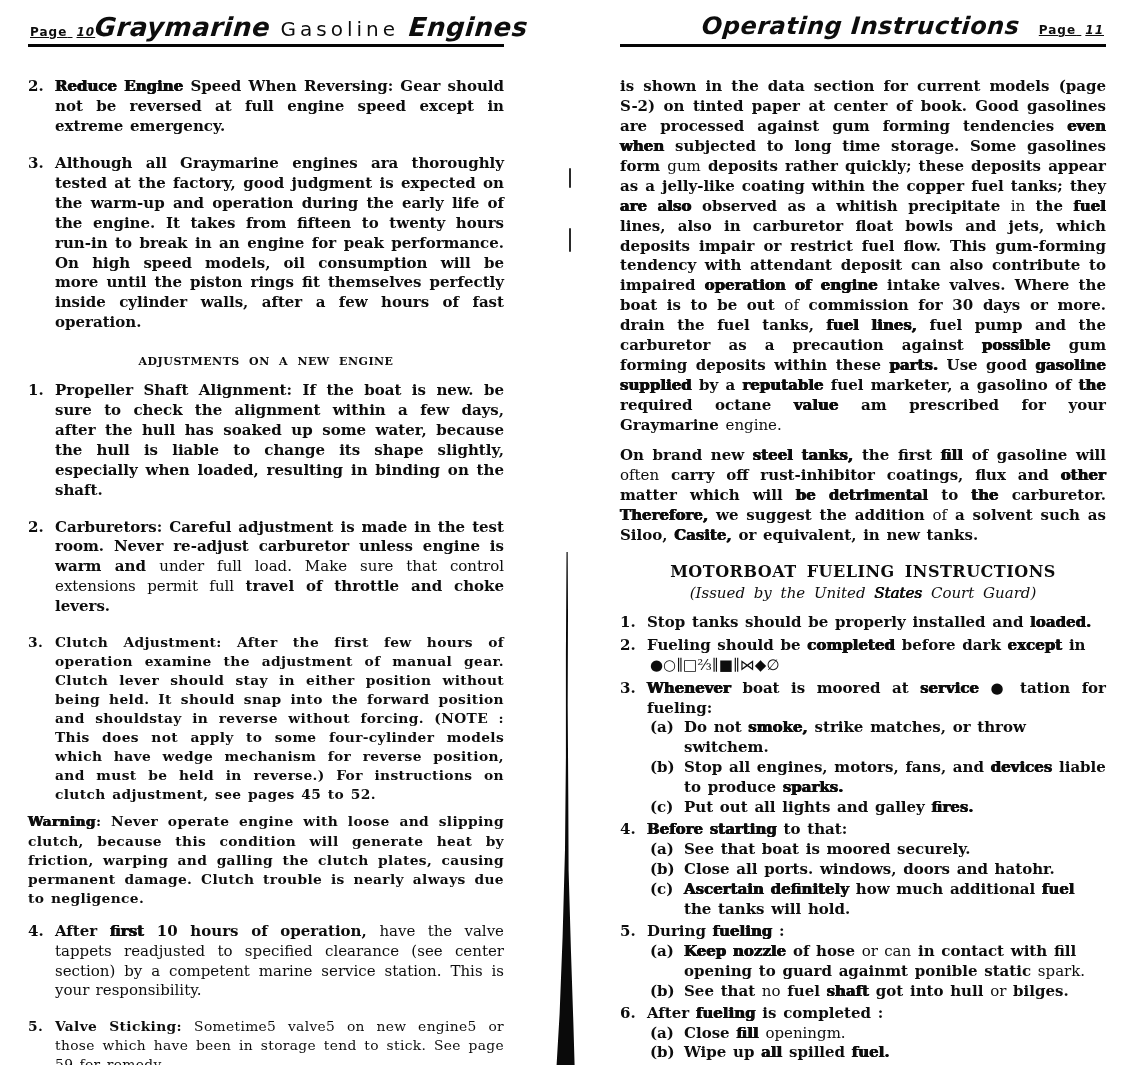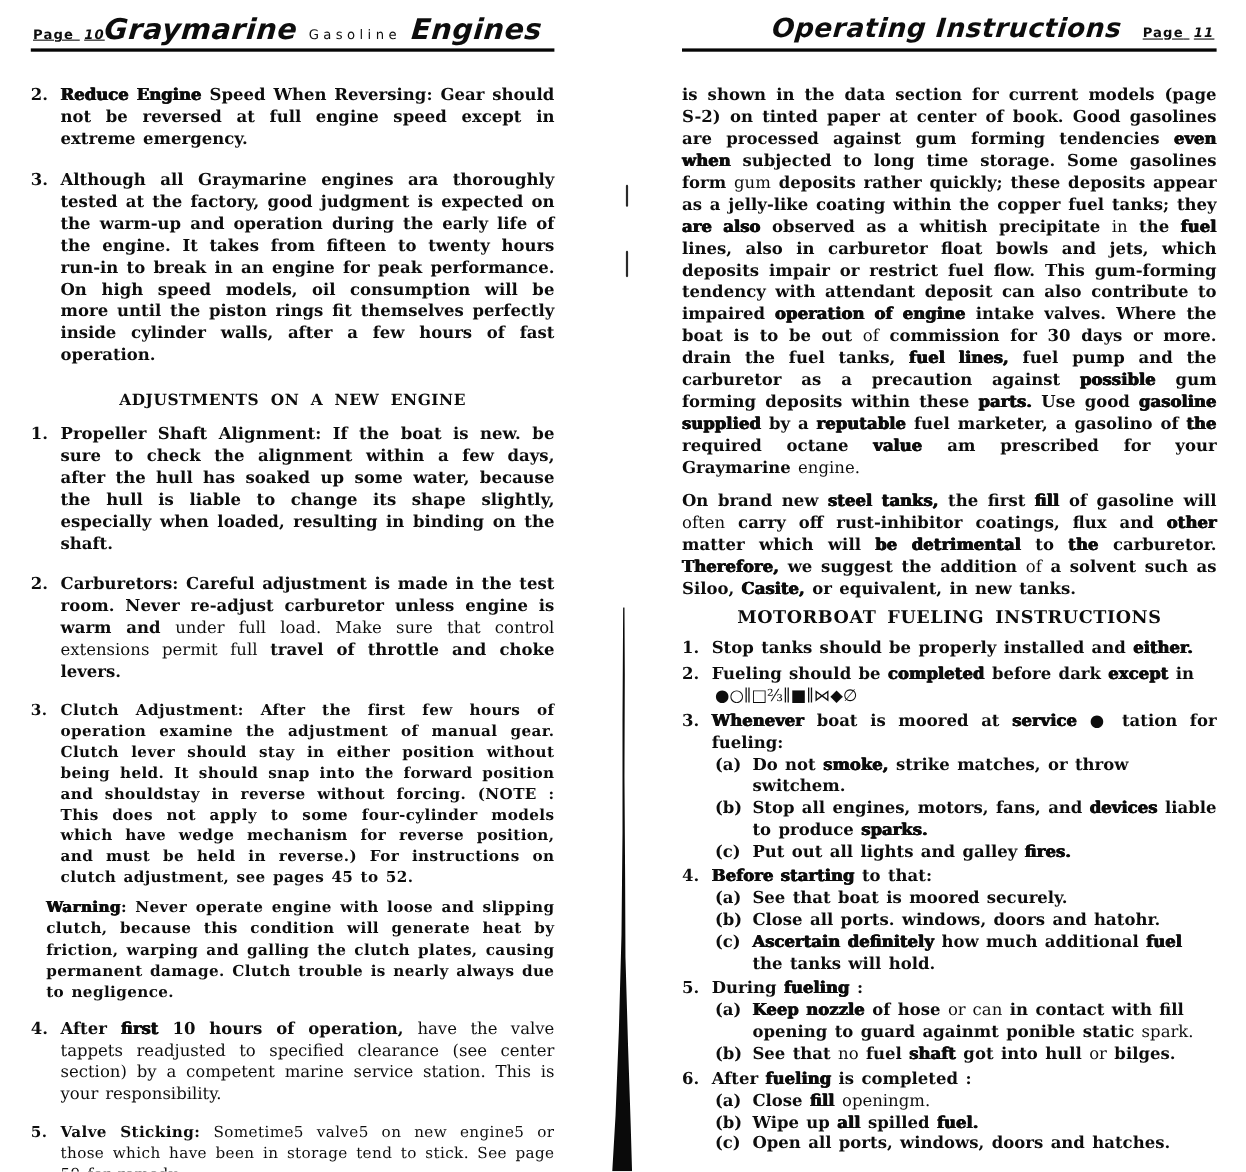--- a/index.html
+++ b/index.html
@@ -28,50 +28,50 @@
   }
   .page-label .num{font-style:italic;margin-left:4px;}
   .brand-group{flex:1;display:flex;justify-content:center;align-items:baseline;gap:10px;white-space:nowrap;}
   .brand-heavy{
     font-family:"DejaVu Sans", sans-serif;
     font-style:italic;font-weight:bold;font-size:26px;
     transform:skewX(-5deg);letter-spacing:0.5px;
   }
   .brand-mid{
     font-family:"DejaVu Sans", sans-serif;
-    font-size:12px;letter-spacing:4px;font-weight:normal;
+    font-size:20px;letter-spacing:4px;font-weight:normal;
   }
   .title-heavy{
     font-family:"DejaVu Sans", sans-serif;
     font-style:italic;font-weight:bold;font-size:24px;
     transform:skewX(-5deg);letter-spacing:0.5px;
   }
   .spacer{flex:0 0 60px;}
 
   
   .page-content{padding-top:30px;font-size:15px;line-height:1.33;font-weight:bold;}
   .para{text-align:justify;word-spacing:1.5px;}
   .heading{
-    text-align:center;font-weight:bold;font-size:14px;
+    text-align:center;font-weight:bold;font-size:11px;
     letter-spacing:0.5px;word-spacing:5px;
   }
   .heading.small{font-size:16px;word-spacing:4px;}
   .subheading{text-align:center;font-style:italic;font-weight:normal;font-size:15px;word-spacing:4px;}
   .li{display:flex;}
   .li > .marker{flex:0 0 27px;font-weight:bold;}
   .li > .item-body{flex:1;text-align:justify;word-spacing:1.5px;}
   .sub{display:flex;margin-left:30px;}
   .sub > .marker{flex:0 0 34px;font-weight:bold;}
   .sub > .item-body{flex:1;text-align:left;word-spacing:1.5px;}
   .sub.nolab{margin-left:30px;}
   .sub.nolab > .marker{flex:0 0 6px;}
   .sm{font-size:13.8px;letter-spacing:0.35px;line-height:1.38;}
   .xb{text-shadow:0.45px 0 currentColor, -0.45px 0 currentColor;}
   .nw{font-weight:normal;margin-top:42px;}
-  .warning-para{margin-left:14px;}
+  .warning-para{}
 
   
   .gutter{
     position:absolute;left:550px;top:552px;width:30px;height:513px;
     background:#0a0a0a;
     clip-path:polygon(55% 0%, 59% 0%, 60% 12%, 59% 30%, 61% 48%, 62% 62%, 70% 78%, 78% 92%, 82% 100%, 22% 100%, 32% 90%, 42% 75%, 50% 58%, 53% 40%, 53% 20%);
   }
   .gutter-dash{position:absolute;background:#2a2a2a;width:2px;border-radius:1px;}
   .gutter-dash.d1{left:569px;top:168px;height:20px;}
   .gutter-dash.d2{left:569px;top:228px;height:24px;}
@@ -135,24 +135,25 @@
         <span class="title-heavy">Operating Instructions</span>
       </span>
       <span class="page-label">
         <span>Page</span>
         <span class="num">11</span>
       </span>
     </div>
     <div class="page-content">
         <div class="para"><span>is shown in the data section for current models (page S-2) on tinted paper at center of book. Good gasolines are processed  against  gum  forming  tendencies  </span><span class="xb">even when</span><span> subjected to long time storage. Some gasolines form </span><span class="nw">gum</span><span> deposits rather quickly; these deposits appear as a jelly-like  coating  within  the  copper  fuel  tanks;  they  </span><span class="xb">are also</span><span> observed as a whitish precipitate </span><span class="nw">in</span><span> the </span><span class="xb">fuel</span><span> lines, also in carburetor float bowls and jets, which deposits impair or restrict  fuel  flow.  This  gum-forming  tendency  with  attendant deposit can also contribute to impaired </span><span class="xb">operation of engine</span><span> intake valves. Where the boat is to be out </span><span class="nw">of</span><span> commission for 30 days or more. drain the fuel tanks, </span><span class="xb">fuel lines,</span><span>  fuel  pump  and  the  carburetor  as  a  precaution against </span><span class="xb">possible</span><span> gum forming deposits within these </span><span class="xb">parts.</span><span> Use good </span><span class="xb">gasoline supplied</span><span> by a </span><span class="xb">reputable</span><span> fuel marketer, a gasolino of </span><span class="xb">the</span><span> required octane </span><span class="xb">value</span><span> am prescribed for your Graymarine </span><span class="nw">engine.</span></div>
         <div class="para" style="margin-top: 10px;"><span>On  brand  new  </span><span class="xb">steel tanks,</span><span>  the  first  </span><span class="xb">fill</span><span>  of  gasoline  will  </span><span class="nw">often</span><span> carry  off  rust-inhibitor  coatings,  flux  and  </span><span class="xb">other</span><span>  matter which will </span><span class="xb">be detrimental</span><span> to </span><span class="xb">the</span><span> carburetor. </span><span class="xb">Therefore,</span><span> we suggest the addition </span><span class="nw">of</span><span> a solvent such as Siloo, </span><span class="xb">Casite,</span><span> or equivalent, in new tanks.</span></div>
-        <div class="heading small" style="margin-top: 4px;">MOTORBOAT  FUELING  INSTRUCTIONS</div>
+        <div class="heading small" style="margin-top: 15px;">MOTORBOAT  FUELING  INSTRUCTIONS</div>
+        <div class="subheading" style="margin-top: 2px;"><span>(Issued  by  the  United  </span><span class="xb">States</span><span>  Court  Guard)</span></div>
         <div class="li" style="margin-top: 9px;">
           <span class="marker">1.</span>
-          <div class="item-body"><span>Stop tanks should be properly installed and </span><span class="xb">either.</span></div>
+          <div class="item-body"><span>Stop tanks should be properly installed and </span><span class="xb">loaded.</span></div>
         </div>
         <div class="li" style="margin-top: 3px;">
           <span class="marker">2.</span>
           <div class="item-body"><span>Fueling should be </span><span class="xb">completed</span><span> before dark </span><span class="xb">except</span><span> in</span></div>
         </div>
         <div class="sub nolab">
           <span class="marker">●</span>
           <div class="item-body"><span class="nw">  ○∥□⅔∥■∥⋈◆∅</span></div>
         </div>
         <div class="li" style="margin-top: 3px;">

